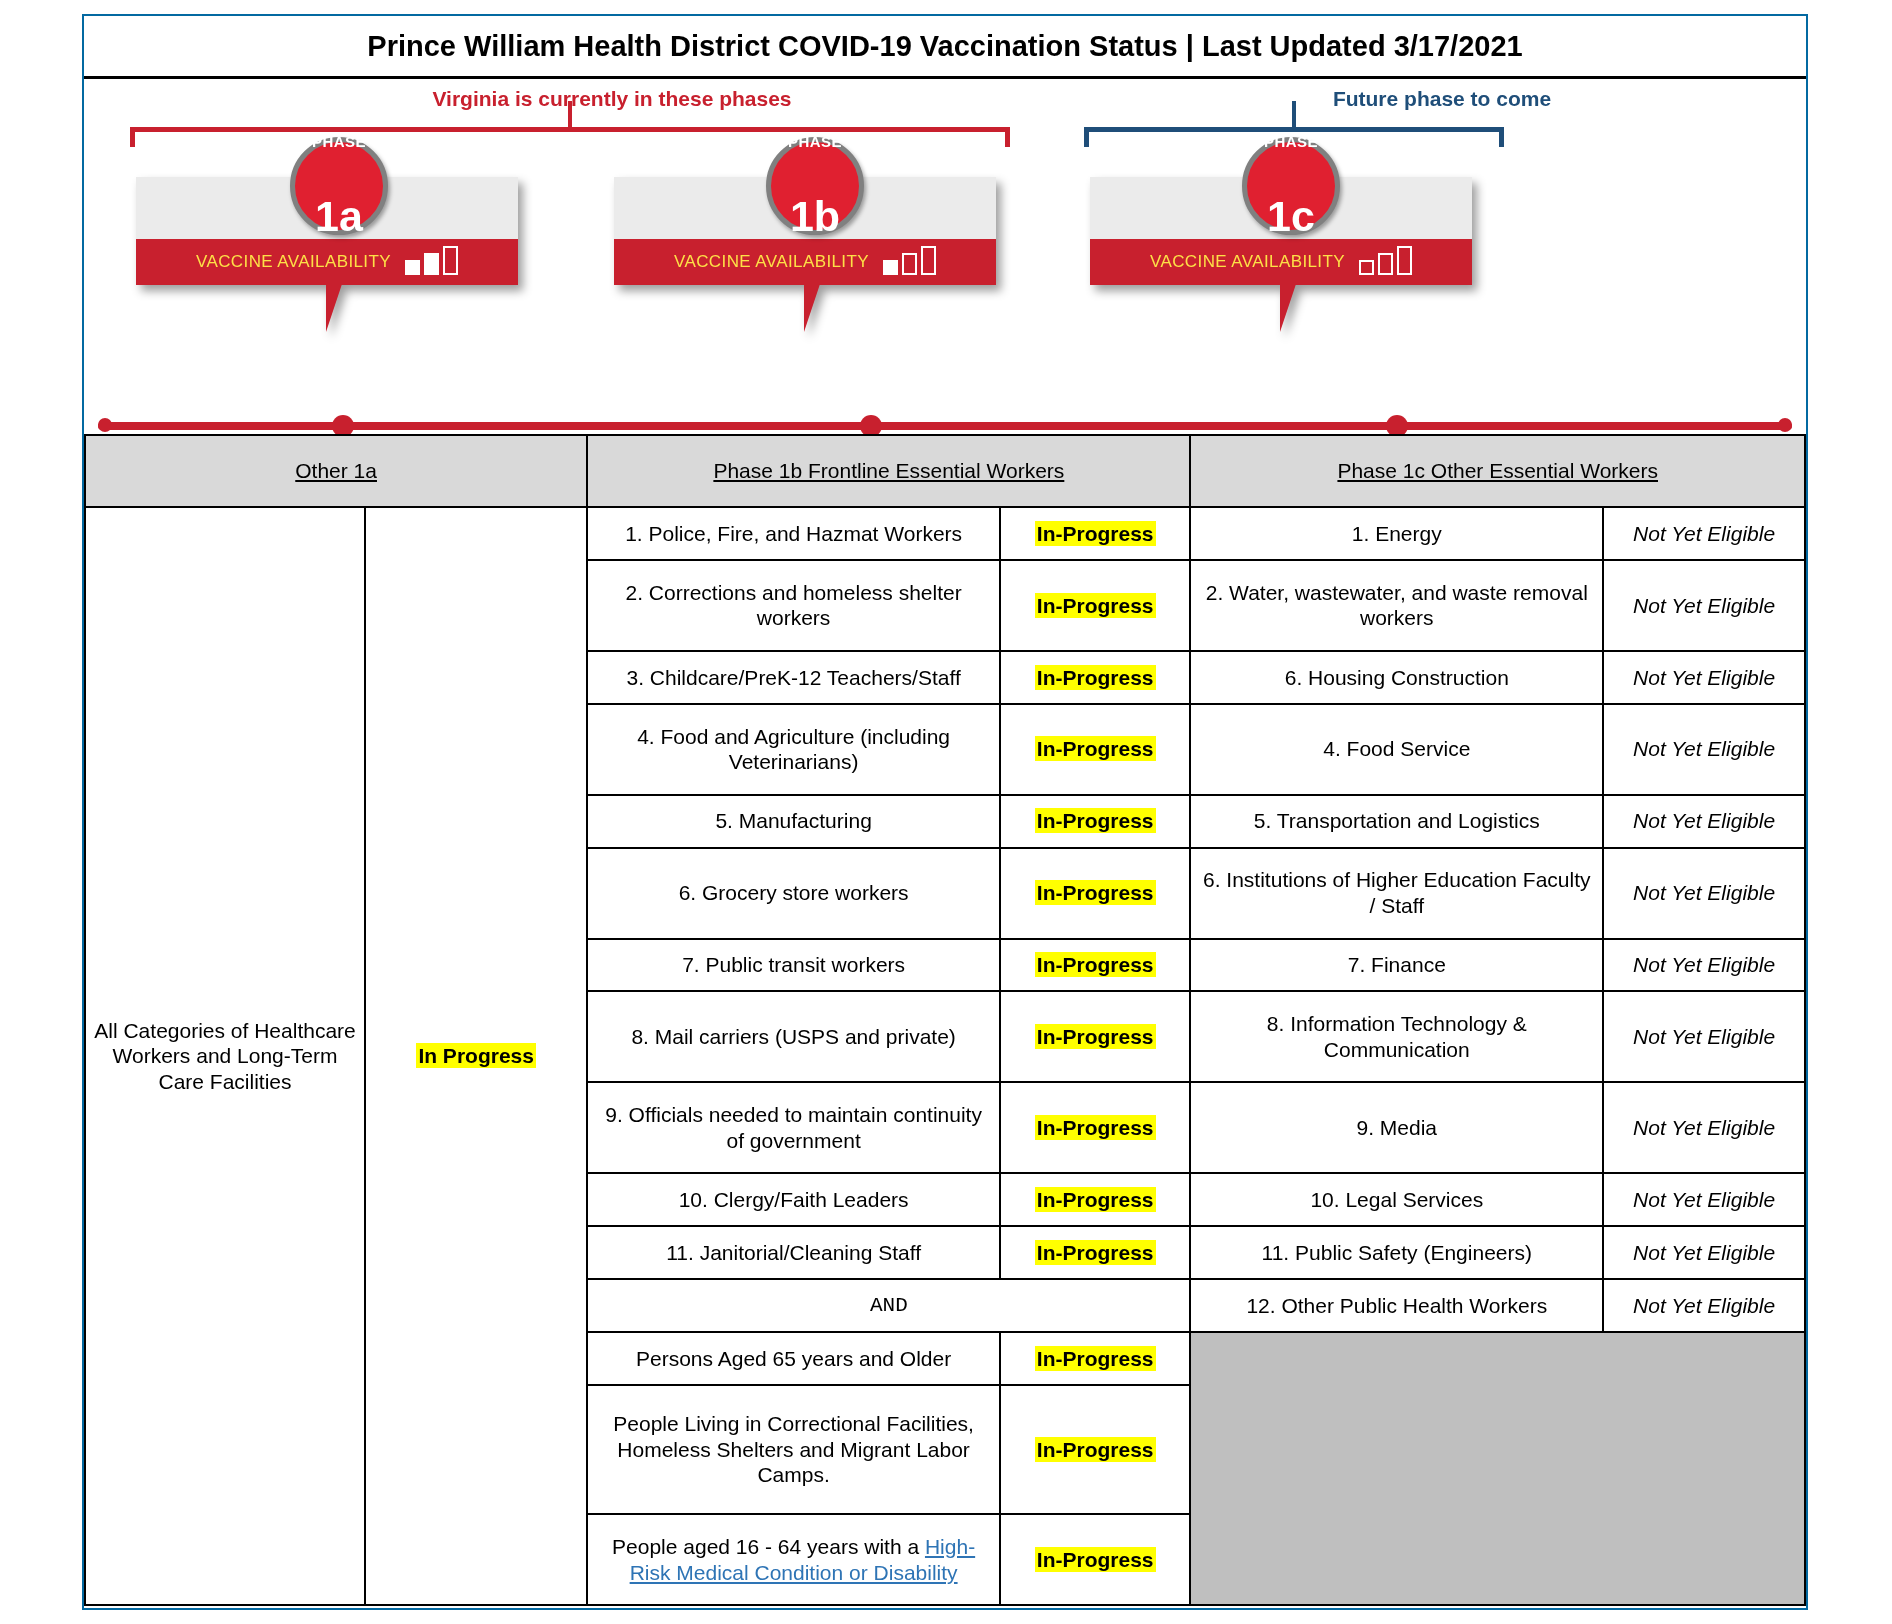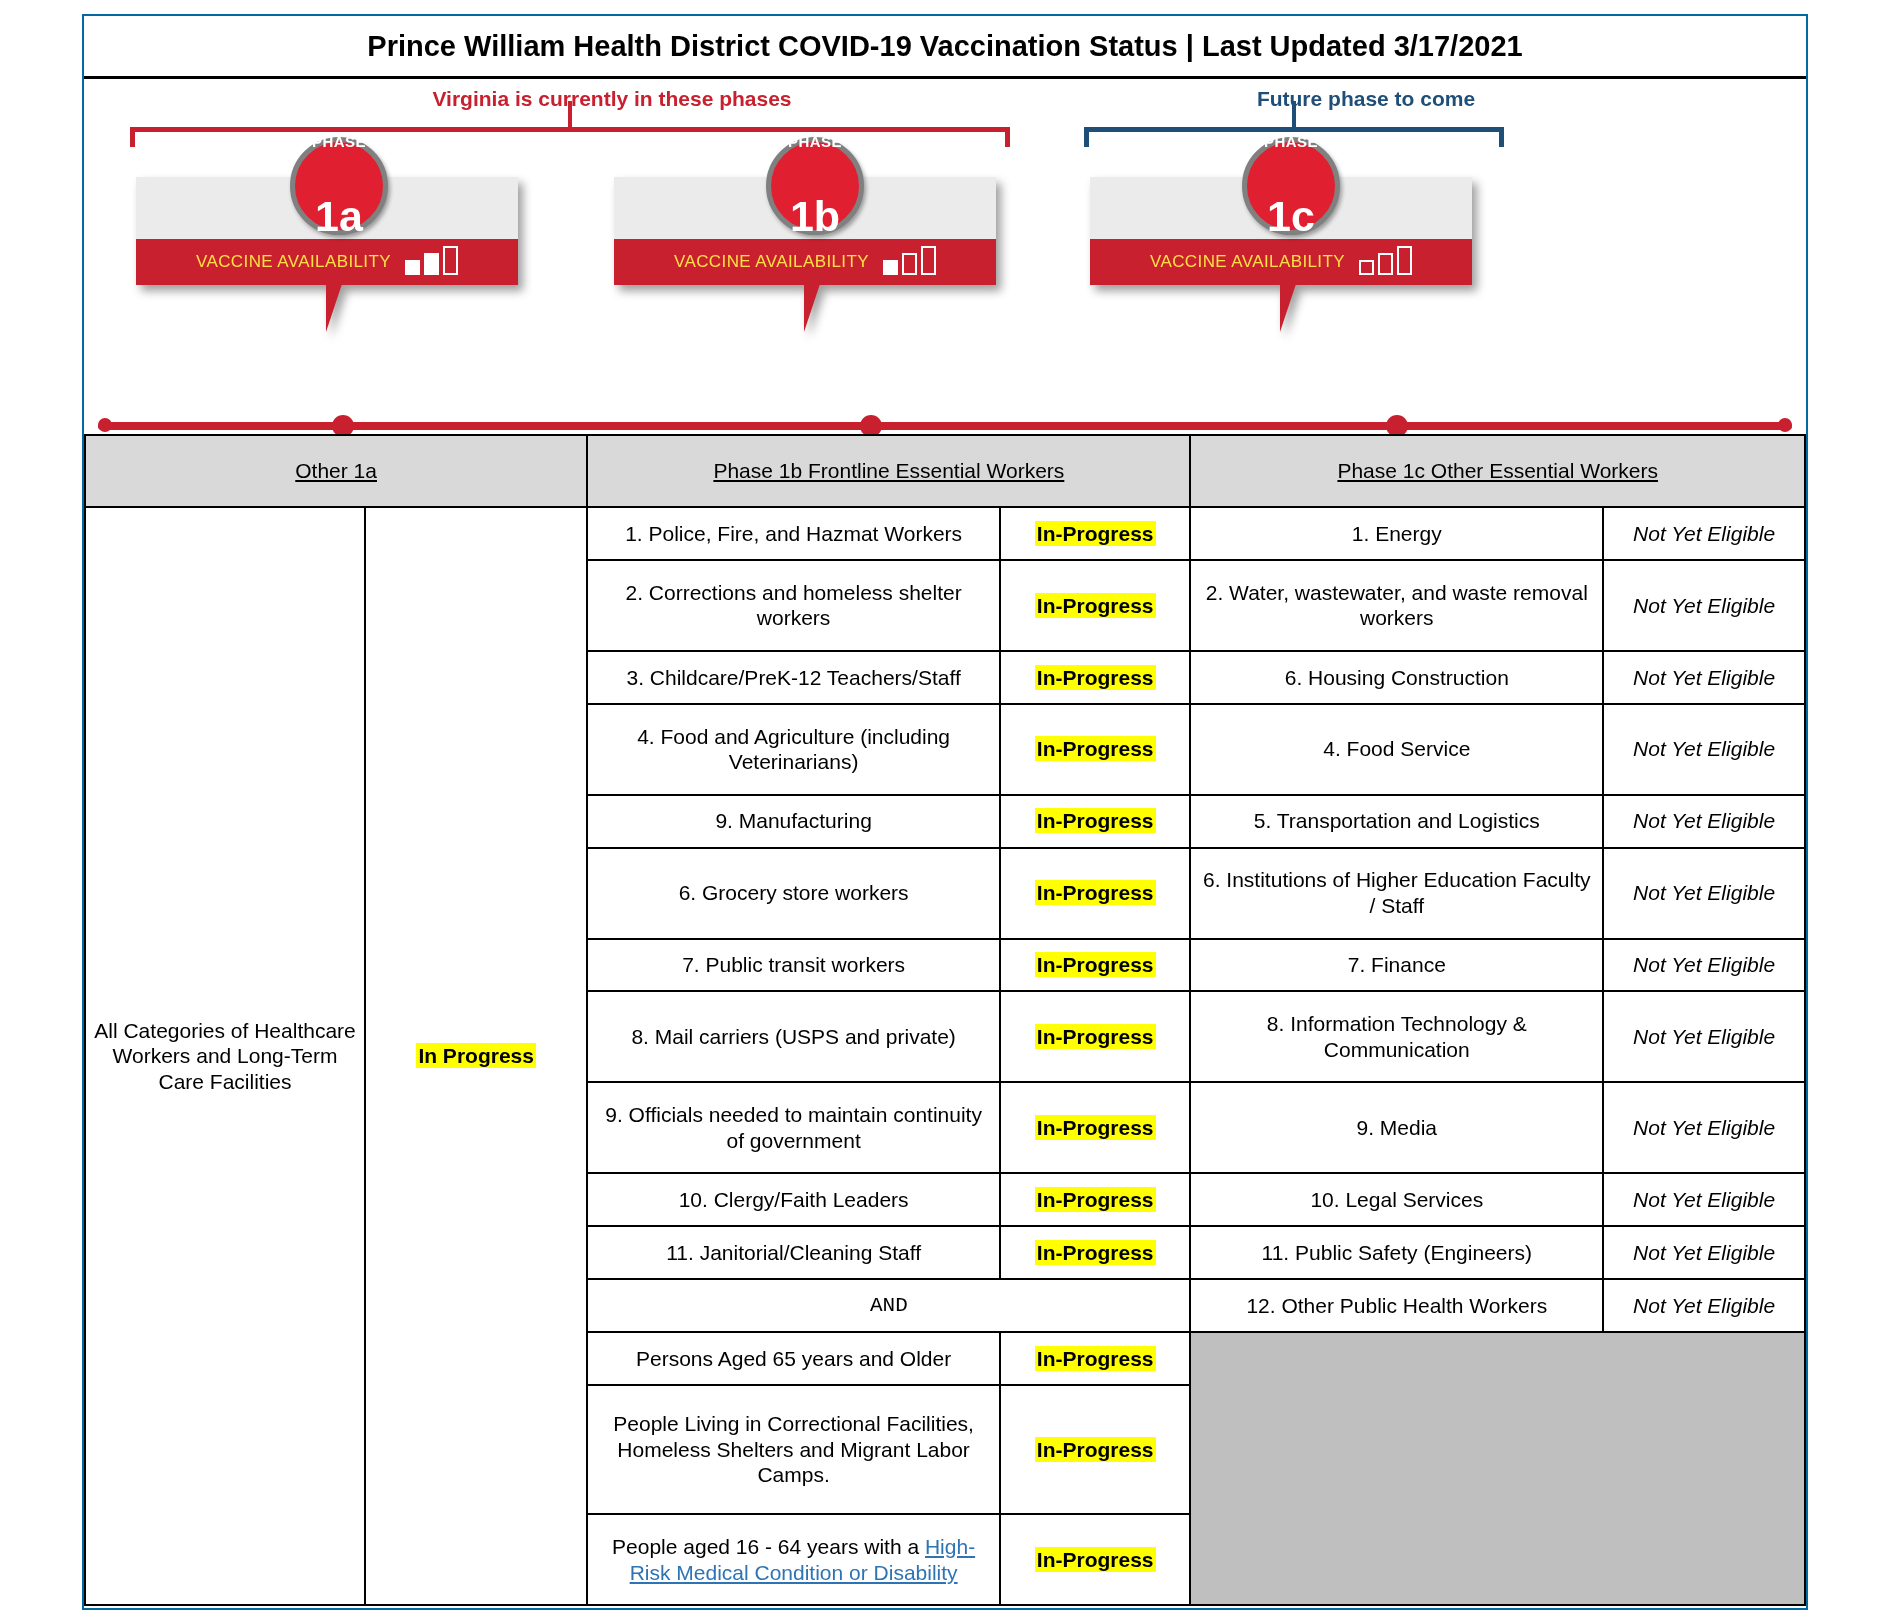--- a/index.html
+++ b/index.html
@@ -291,21 +291,21 @@
 <div id="page">
   <div class="frame">
 
     <div class="title-bar">
       <div class="title-text">Prince William Health District COVID-19 Vaccination Status | Last Updated 3/17/2021</div>
     </div>
 
     <div class="banner">
 
       <div class="bracket-label red" style="left:318px; top:8px; width:420px;">Virginia is currently in these phases</div>
-      <div class="bracket-label blue" style="left:1072px; top:8px; width:420px;">Future phase to come</div>
+      <div class="bracket-label blue" style="left:1148px; top:8px; width:420px;">Future phase to come</div>
 
       <div class="bracket red" style="left:46px; top:48px; width:880px; height:20px;">
         <div class="stem" style="left:438px;"></div>
         <div class="bar"></div>
         <div class="tick-l"></div>
         <div class="tick-r"></div>
       </div>
 
       <div class="bracket blue" style="left:1000px; top:48px; width:420px; height:20px;">
         <div class="stem" style="left:208px;"></div>
@@ -418,21 +418,21 @@
           </tr>
 
           <tr>
             <td>4. Food and Agriculture (including Veterinarians)</td>
             <td class="status-prog"><span class="hl">In-Progress</span></td>
             <td>4. Food Service</td>
             <td class="not-eligible">Not Yet Eligible</td>
           </tr>
 
           <tr>
-            <td>9. Manufacturing</td>
+            <td>5. Manufacturing</td>
             <td class="status-prog"><span class="hl">In-Progress</span></td>
             <td>5. Transportation and Logistics</td>
             <td class="not-eligible">Not Yet Eligible</td>
           </tr>
 
           <tr>
             <td>6. Grocery store workers</td>
             <td class="status-prog"><span class="hl">In-Progress</span></td>
             <td>6. Institutions of Higher Education Faculty / Staff</td>
             <td class="not-eligible">Not Yet Eligible</td>

